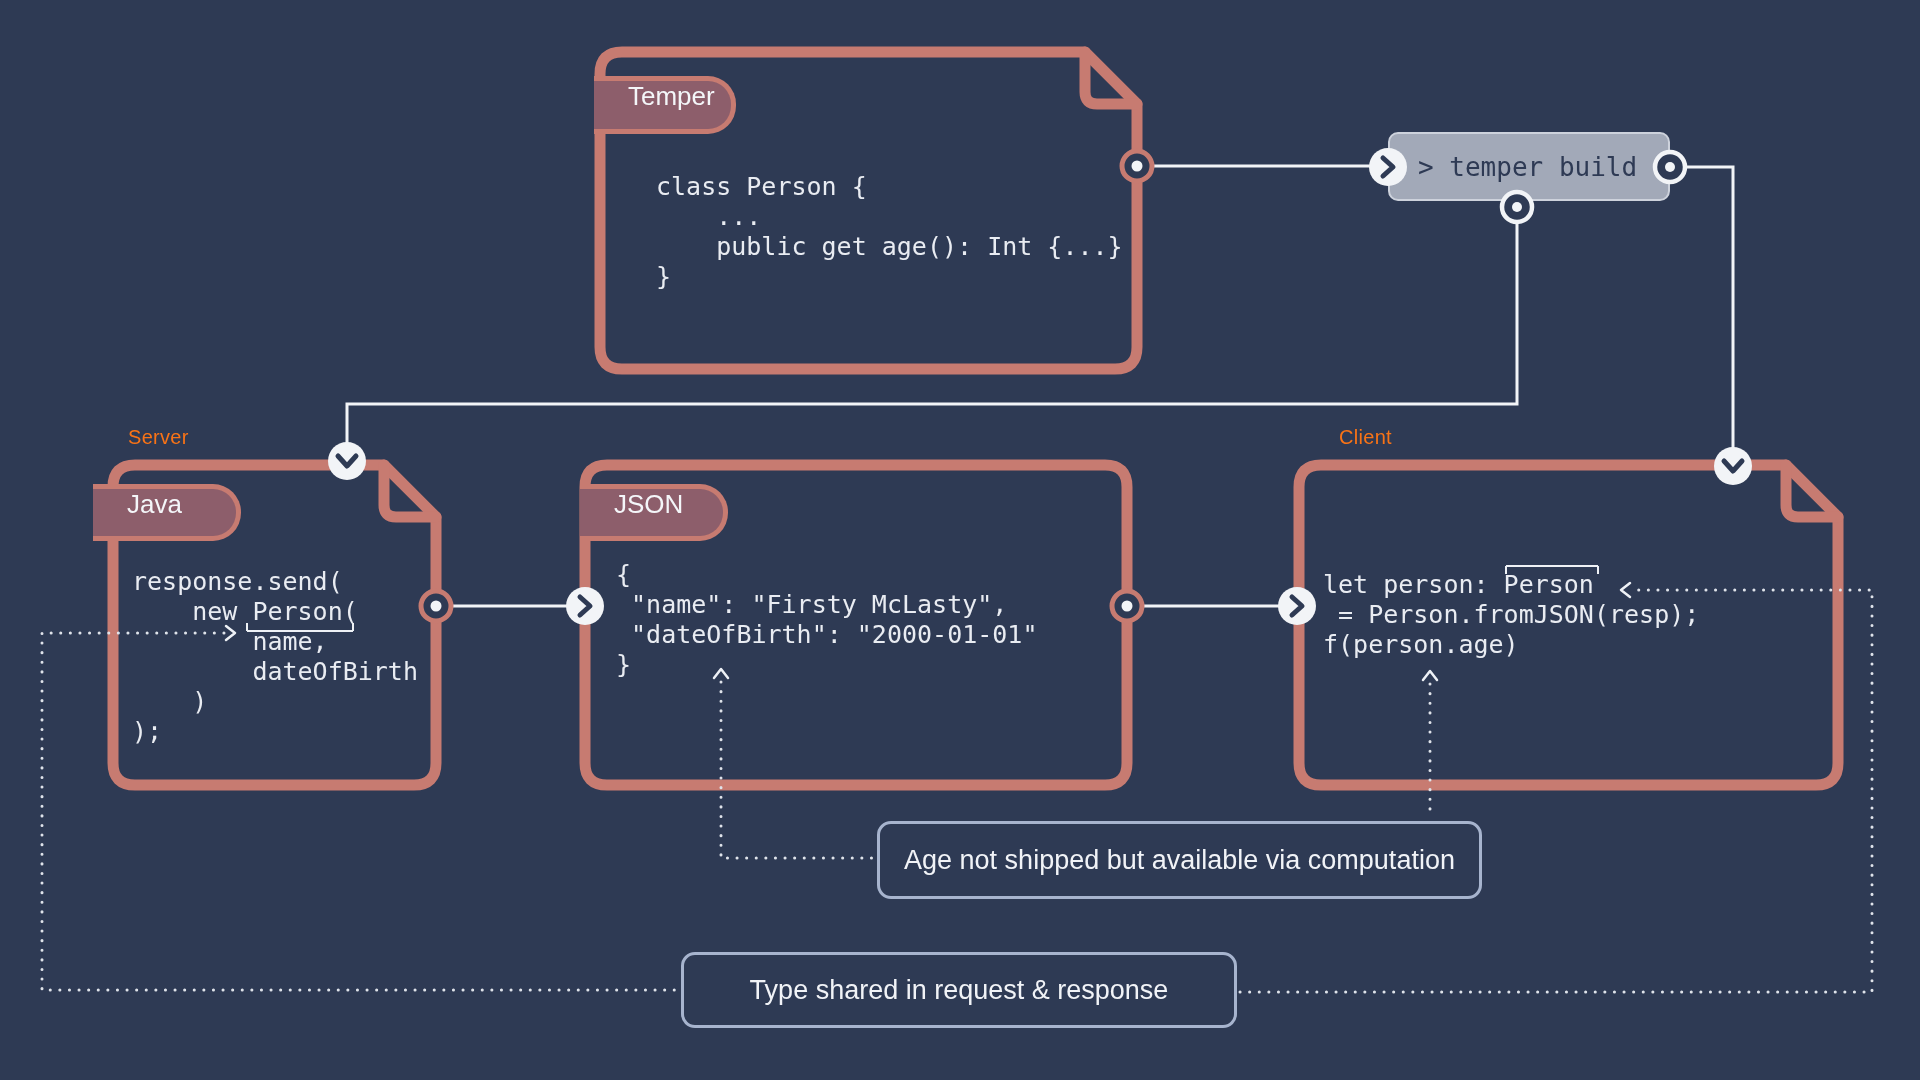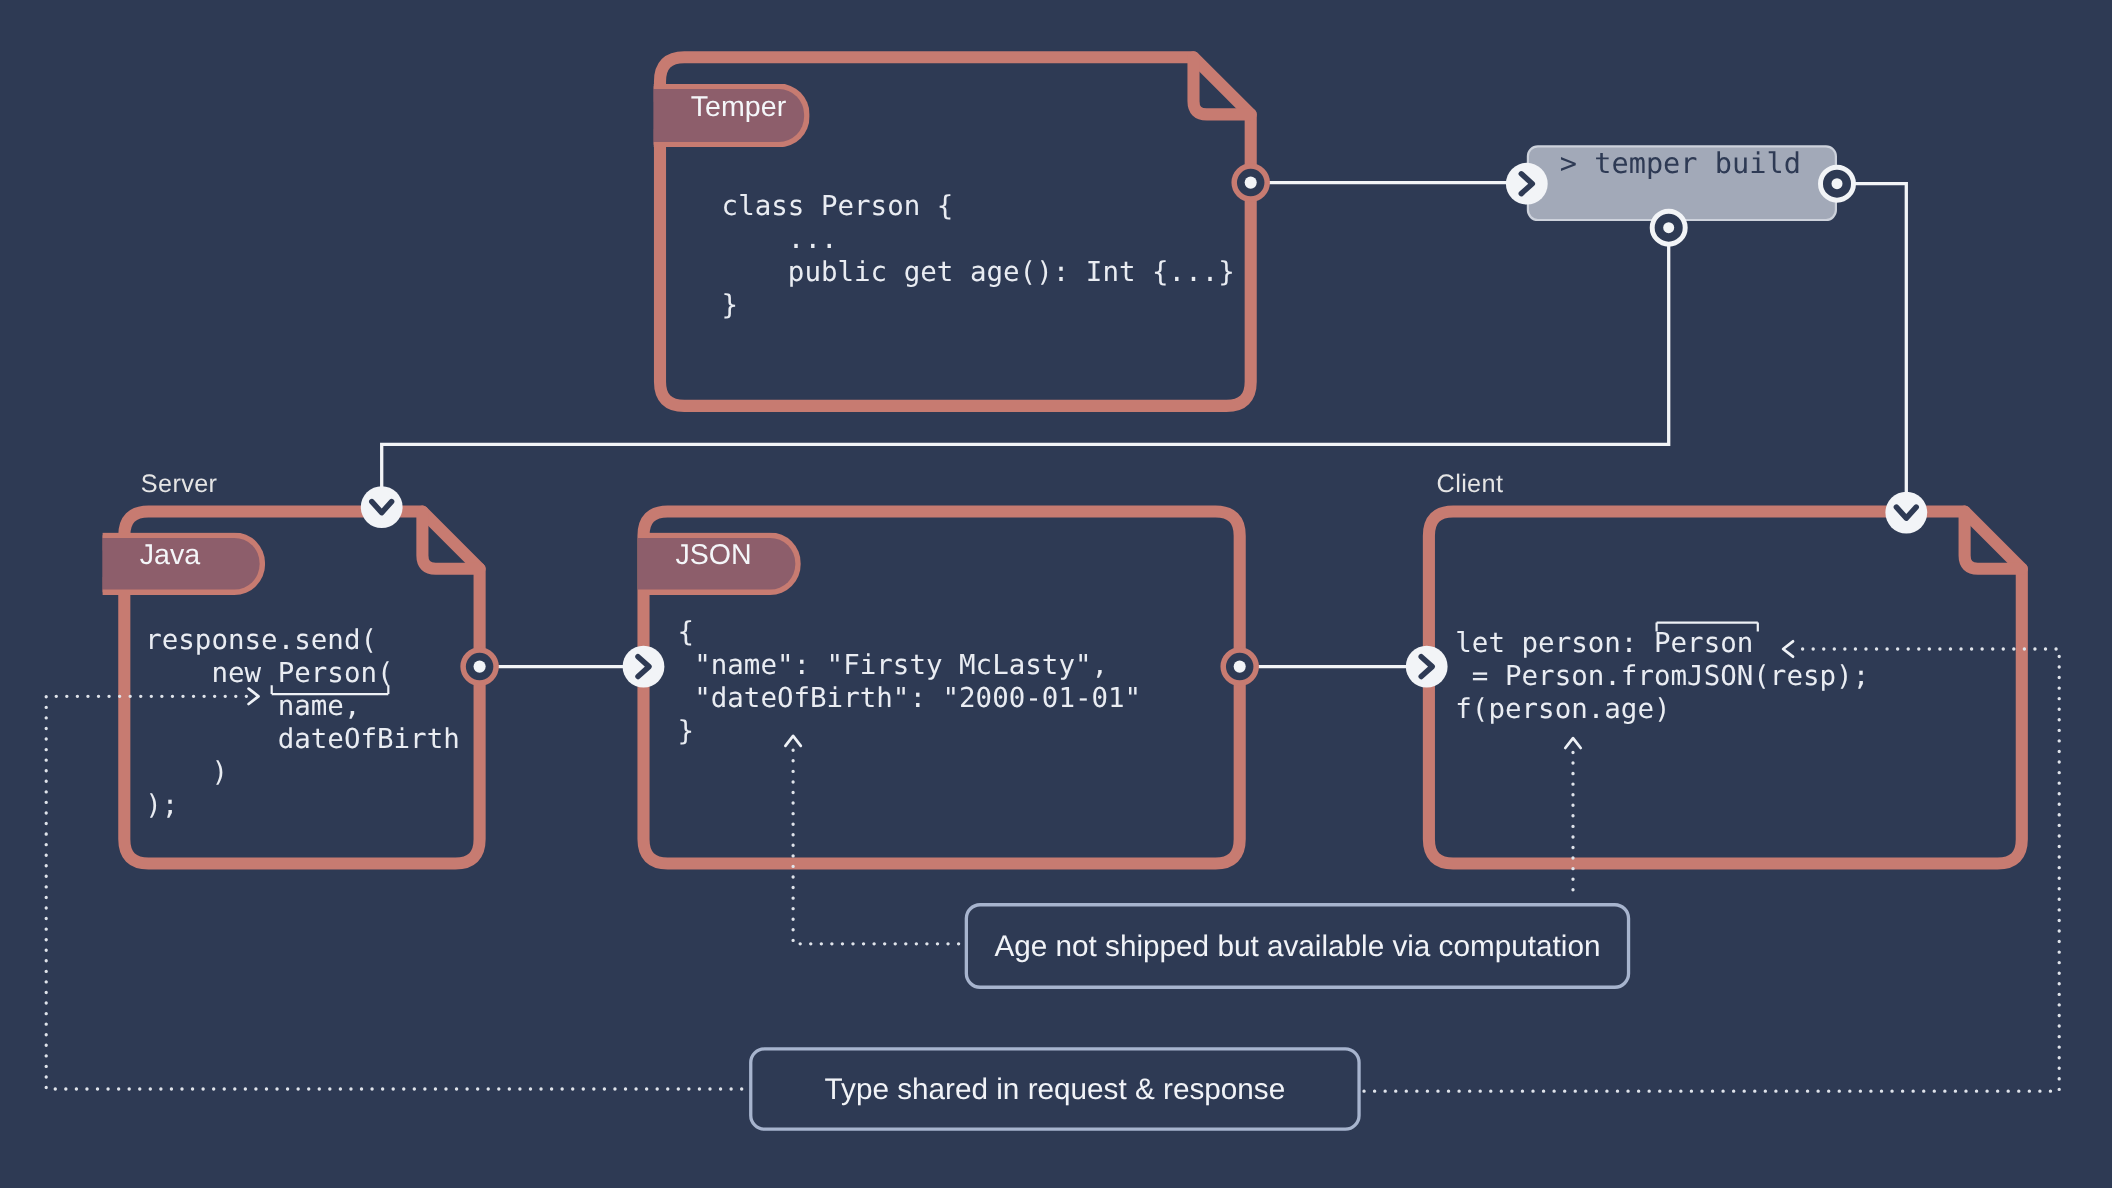--- a/index.html
+++ b/index.html
@@ -1,32 +1,32 @@
 <!DOCTYPE html>
 <html><head>
 <meta charset="utf-8">
 <style>
   html,body{margin:0;padding:0;background:#2e3a54;}
   #canvas{position:relative;width:1920px;height:1080px;background:#2e3a54;overflow:hidden;
           font-family:"Liberation Sans",sans-serif;}
   #shapes,#wires{position:absolute;left:0;top:0;width:1920px;height:1080px;}
   #wires{pointer-events:none;}
 
-  .env-label{position:absolute;color:#e5e5e5;font-size:23px;letter-spacing:.3px;}
+  .env-label{position:absolute;color:#f97316;font-size:20px;letter-spacing:.3px;}
 
   .tab{position:absolute;box-sizing:border-box;background:#8d5e6b;border:5px solid #c77b71;
        border-left:none;border-radius:0 28px 28px 0;color:#f4f6f9;font-size:26px;
        display:flex;align-items:flex-start;padding-left:34px;}
 
   pre.code{position:absolute;margin:0;color:#e9ecf2;font-family:"DejaVu Sans Mono",monospace;
            font-size:25px;line-height:30px;white-space:pre;}
 
   .cmd-box{position:absolute;box-sizing:border-box;background:#a2a9b8;border:2px solid #cdd2dc;
            border-radius:10px;color:#2e3a54;font-family:"DejaVu Sans Mono",monospace;
-           font-size:26px;display:flex;padding-left:28px;}
+           font-size:26px;display:flex;align-items:center;padding-left:28px;}
 
   .note-box{position:absolute;box-sizing:border-box;border:3px solid #a7b4ce;border-radius:14px;
             color:#f1f3f7;font-size:27px;display:flex;align-items:center;justify-content:center;
             white-space:nowrap;}
 </style>
 </head>
 <body>
 
 <div id="canvas">
 
@@ -40,21 +40,21 @@
       <path d="M 384 465 V 505 Q 384 517 396 517 H 436"></path>
 
       <path d="M 607 465 H 1105 Q 1127 465 1127 487 V 763 Q 1127 785 1105 785 H 607 Q 585 785 585 763 V 487 Q 585 465 607 465 Z"></path>
 
       <path d="M 1299 763 V 487 Q 1299 465 1321 465 H 1786 L 1838 517 V 763 Q 1838 785 1816 785 H 1321 Q 1299 785 1299 763 Z"></path>
       <path d="M 1786 465 V 505 Q 1786 517 1798 517 H 1838"></path>
     </g>
   </svg>
 
   <div class="env-label" style="left:128px;top:426px;">Server</div>
-  <div class="env-label" style="left:1306px;top:426px;">Client</div>
+  <div class="env-label" style="left:1339px;top:426px;">Client</div>
 
   <div class="tab" style="left:594px;top:76px;width:142px;height:58px;">
     <span>Temper</span>
   </div>
   <div class="tab" style="left:93px;top:484px;width:148px;height:57px;">
     <span>Java</span>
   </div>
   <div class="tab" style="left:580px;top:484px;width:148px;height:57px;">
     <span>JSON</span>
   </div>

